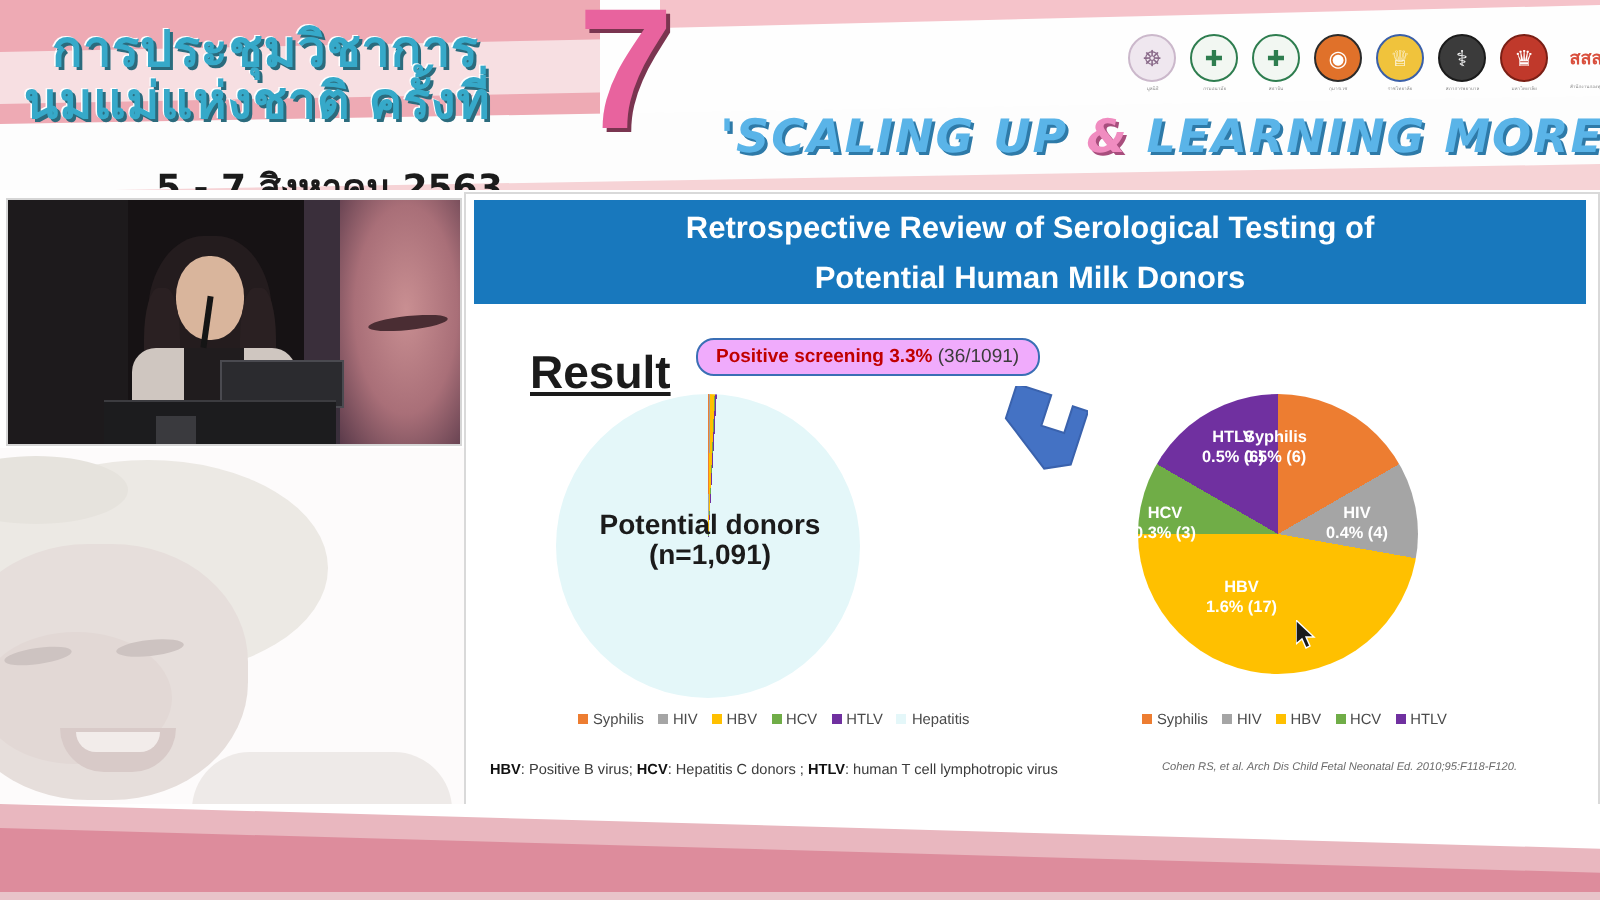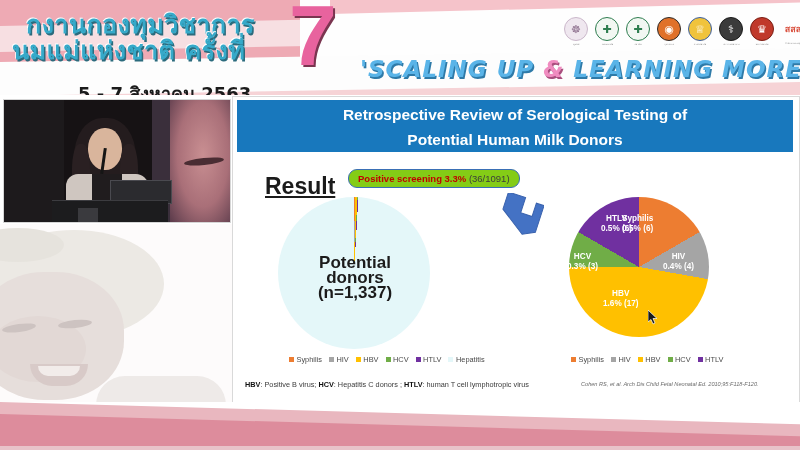--- a/index.html
+++ b/index.html
@@ -54,38 +54,38 @@
 
   
   #slide{position:absolute;left:232px;top:96px;width:566px;height:306px;background:#fff;
     border:1px solid #d9d9d9;overflow:hidden;}
   #slide-title{position:absolute;left:4px;top:3px;width:556px;height:52px;background:#1878bd;
     color:#fff;font-weight:bold;font-size:15.5px;line-height:25px;text-align:center;
     padding-top:2px;box-sizing:border-box;}
   #result-label{position:absolute;left:32px;top:76px;font-size:23px;font-weight:bold;color:#1b1b1b;
     text-decoration:underline;}
   #callout{position:absolute;left:115px;top:72px;border:1.6px solid #3a6fb5;border-radius:9px;
-    background:#84cc16;padding:3px 9px;font-size:9.5px;white-space:nowrap;}
+    background:#f0abfc;padding:3px 9px;font-size:9.5px;white-space:nowrap;}
   #callout .pct{color:#c00000;font-weight:bold;}
   #callout .frac{color:#3b3b3b;}
   #arrow{position:absolute;left:265px;top:96px;width:46px;height:44px;}
 
   .pie-title{position:absolute;font-size:11px;color:#3b3b3b;white-space:nowrap;}
   #pie-left{position:absolute;left:45px;top:100px;width:152px;height:152px;border-radius:50%;
     background:#e4f7f9;}
   #pie-left-slivers{position:absolute;left:45px;top:100px;width:152px;height:152px;border-radius:50%;
     background:conic-gradient(from 0deg,
       #ed7d31 0deg 0.55deg,
       #a5a5a5 0.55deg 0.92deg,
       #ffc000 0.92deg 2.48deg,
       #70ad47 2.48deg 2.76deg,
       #7030a0 2.76deg 3.31deg,
       rgba(0,0,0,0) 3.31deg 360deg);}
   #pie-left-label{position:absolute;left:60px;top:158px;width:124px;text-align:center;
-    font-size:17px;font-weight:bold;color:#1b1b1b;line-height:15px;}
+    font-size:14px;font-weight:bold;color:#1b1b1b;line-height:15px;}
   #pie-right-title{left:332px;top:79px;}
   #pie-right{position:absolute;left:336px;top:100px;width:140px;height:140px;border-radius:50%;
     background:conic-gradient(from 0deg,
       #ed7d31 0deg 60deg,
       #a5a5a5 60deg 100deg,
       #ffc000 100deg 270deg,
       #70ad47 270deg 300deg,
       #7030a0 300deg 360deg);}
   .slice-lbl{position:absolute;color:#fff;font-size:8.2px;font-weight:bold;text-align:center;
     line-height:10px;white-space:nowrap;}
@@ -171,21 +171,21 @@
 <div id="stage">
 
   <div id="header">
     <div class="hdr-band-top"></div>
     <div class="hdr-band-mid"></div>
     <div class="hdr-band-low"></div>
     <div class="hdr-right-white"></div>
     <div class="hdr-right-pink"></div>
     <div class="hdr-white"></div>
 
-    <div class="thai-line" id="thai1">กงานกองทุมวิชาการ</div>
+    <div class="thai-line" id="thai1">การประชุมวิชาการ</div>
     <div class="thai-line" id="thai2">นมแม่แห่งชาติ ครั้งที่</div>
     <div id="thai-date">5 - 7 สิงหาคม 2563</div>
     <div id="big-seven">7</div>
 
     <div id="tagline">
       <span>'SCALING UP </span><span class="amp">&amp;</span><span> LEARNING MORE'</span>
     </div>
 
     <div id="logos">
       <div class="logo lg1">
@@ -267,21 +267,21 @@
     </div>
 
     <svg id="arrow" viewBox="0 0 46 44">
       <polygon points="4,4 22,4 22,20 34,20 34,6 42,6 42,34 30,40 4,22" fill="#4472c4" stroke="#3a62ad" stroke-width="1" transform="rotate(18 23 22)"></polygon>
     </svg>
 
     <div id="pie-left"></div>
     <div id="pie-left-slivers"></div>
     <div id="pie-left-label">
       <div>Potential donors</div>
-      <div>(n=1,337)</div>
+      <div>(n=1,091)</div>
     </div>
 
     <div class="legend" id="legend-left">
       <span class="lg-item">
         <i class="lg-sw" style="background:#ed7d31"></i>
         <span>Syphilis</span>
         </span>
       <span class="lg-item">
         <i class="lg-sw" style="background:#a5a5a5"></i>
         <span>HIV</span>

